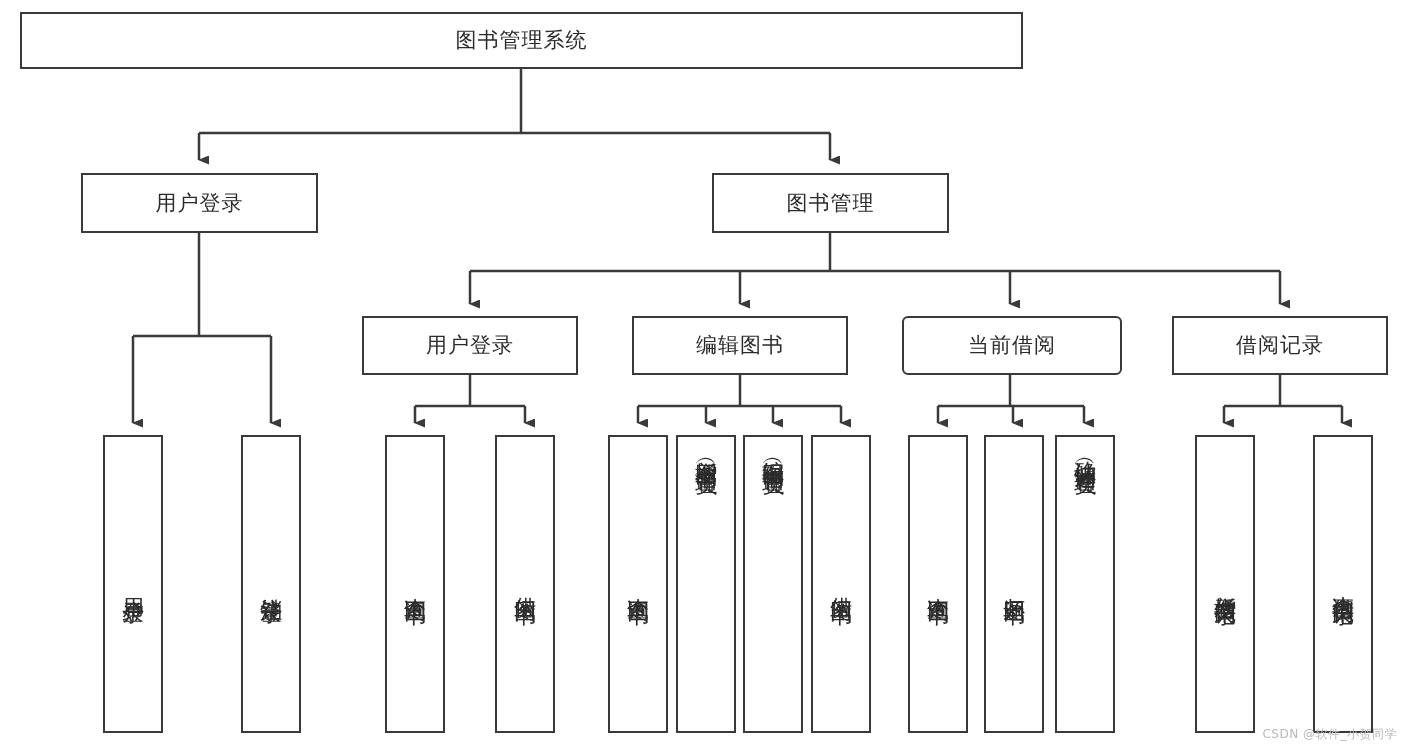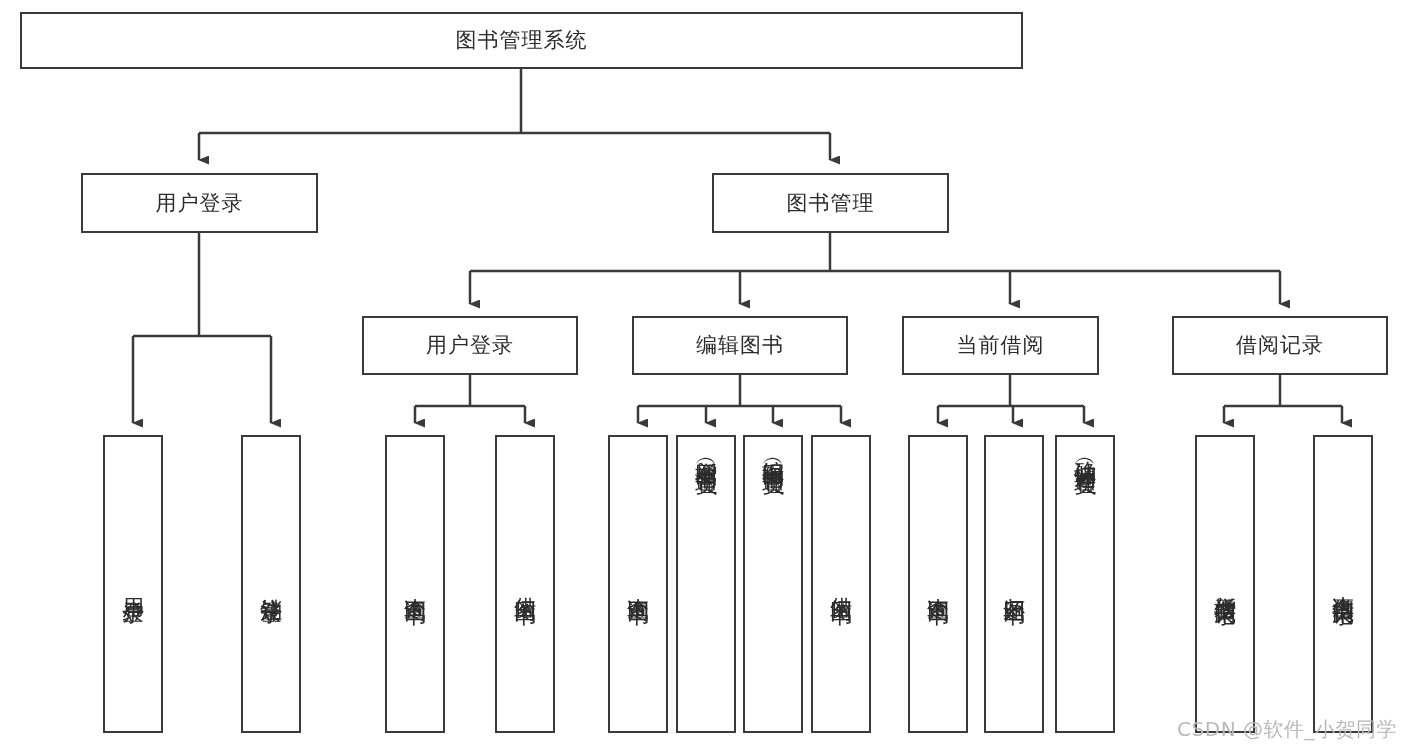--- a/index.html
+++ b/index.html
@@ -59,21 +59,21 @@
     left: 0;
     top: 0;
     width: 1405px;
     height: 747px;
     pointer-events: none;
   }
   .watermark {
     position: absolute;
     right: 8px;
     bottom: 4px;
-    font-size: 20px;
+    font-size: 12px;
     color: #b9b9b9;
     letter-spacing: 0.5px;
     white-space: nowrap;
     font-family: "DejaVu Sans", "Liberation Sans", sans-serif;
   }
 </style>
 </head>
 <body>
 
 <div id="diagram-root">
@@ -138,21 +138,21 @@
   <div class="node" style="left:712px; top:173px; width:237px; height:60px;">
     <span class="node-label">图书管理</span>
   </div>
 
   <div class="node" style="left:362px; top:316px; width:216px; height:59px;">
     <span class="node-label">用户登录</span>
   </div>
   <div class="node" style="left:632px; top:316px; width:216px; height:59px;">
     <span class="node-label">编辑图书</span>
   </div>
-  <div class="node" style="left:902px; top:316px; width:197px; height:59px;">
+  <div class="node" style="left:902px; top:316px; width:220px; height:59px;border-radius:6px;">
     <span class="node-label">当前借阅</span>
   </div>
   <div class="node" style="left:1172px; top:316px; width:216px; height:59px;align-items:center;">
     <span class="node-label">借阅记录</span>
   </div>
 
   <div class="node node-vertical v-middle" style="left:103px; top:435px; width:60px; height:298px;">
     <span class="node-label">用户登录</span>
   </div>
   <div class="node node-vertical v-middle" style="left:241px; top:435px; width:60px; height:298px;">

